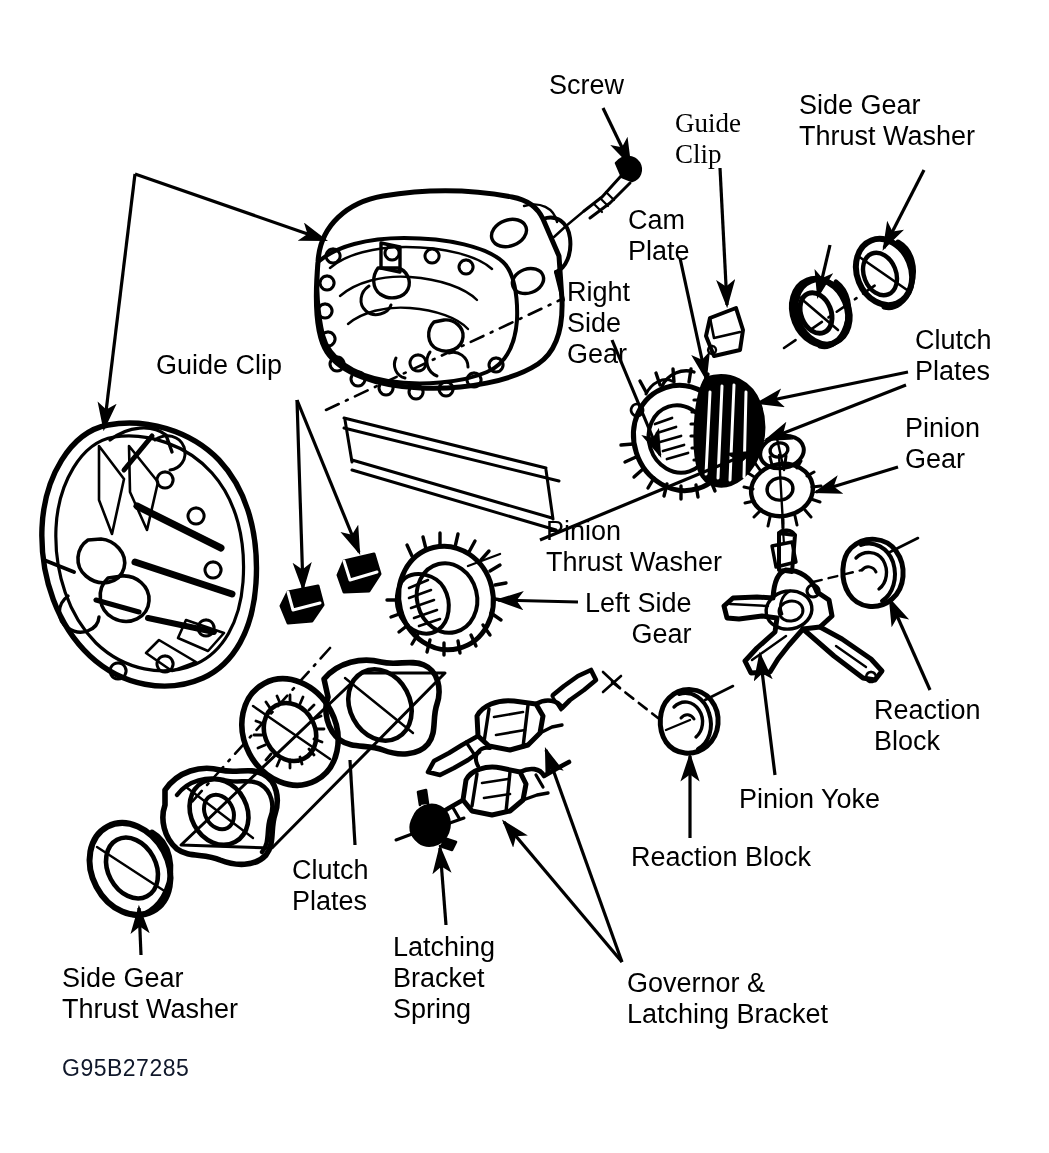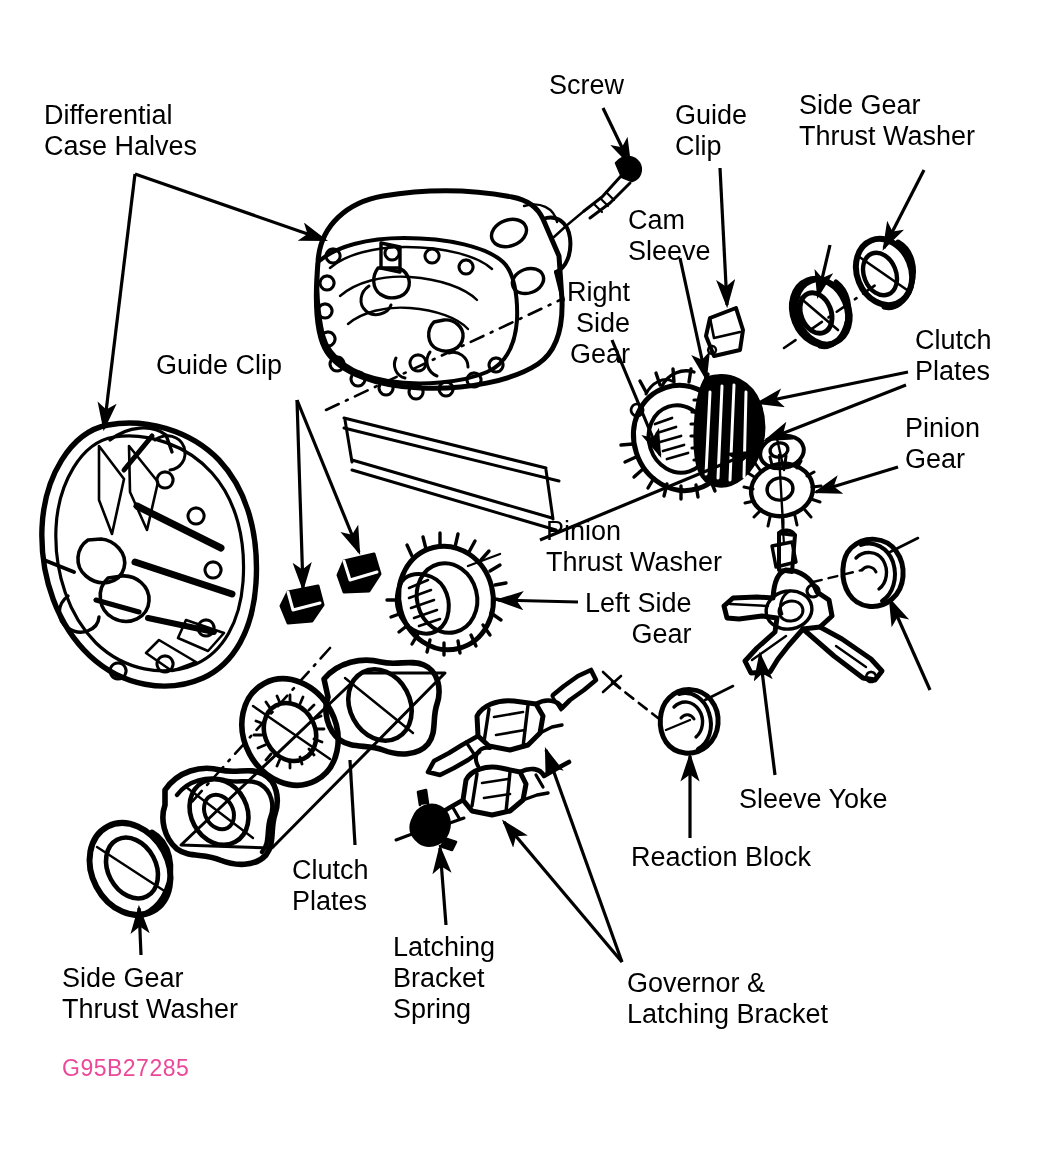--- a/index.html
+++ b/index.html
@@ -26,21 +26,21 @@
     position: absolute;
     color: #000000;
     font-family: "Liberation Sans", sans-serif;
     font-size: 27px;
     line-height: 31px;
     white-space: pre;
     letter-spacing: 0px;
   }
   .figid {
     position: absolute;
-    color: #ec4899;
+    color: #0f172a;
     font-family: "Liberation Sans", sans-serif;
     font-size: 23px;
     letter-spacing: 0.5px;
     white-space: pre;
   }
 </style>
 </head>
 <body>
 
 <div id="page">
@@ -423,42 +423,42 @@
 
       <path d="M141,955 L139,908" marker-end="url(#arrowhead)"></path>
 
       <path d="M446,925 L440,848" marker-end="url(#arrowhead)"></path>
 
       <path d="M622,962 L546,750" marker-end="url(#arrowhead)"></path>
       <path d="M622,962 L504,822" marker-end="url(#arrowhead)"></path>
     </g>
   </svg>
 
-  <div class="lbl" style="left:44px;  top:100px;">Differential
-Case Halves</div>
   <div class="lbl" style="left:539px; top:70px;margin-left:10px;">Screw</div>
-  <div class="lbl" style="left:675px; top:100px;">Guide
+  <div class="lbl" style="left:675px; top:108px;font-family:Liberation Serif, serif;">Guide
 Clip</div>
   <div class="lbl" style="left:799px; top:90px;">Side Gear
 Thrust Washer</div>
   <div class="lbl" style="left:628px; top:205px;">Cam
-Sleeve</div>
-  <div class="lbl" style="left:567px; top:277px;text-align:right;">Right
+Plate</div>
+  <div class="lbl" style="left:567px; top:277px;">Right
 Side
 Gear</div>
   <div class="lbl" style="left:915px; top:325px;">Clutch
 Plates</div>
   <div class="lbl" style="left:905px; top:413px;">Pinion
 Gear</div>
   <div class="lbl" style="left:156px; top:350px;">Guide Clip</div>
   <div class="lbl" style="left:546px; top:516px;">Pinion
 Thrust Washer</div>
   <div class="lbl" style="left:585px; top:588px;text-align:right;">Left Side
 Gear</div>
-  <div class="lbl" style="left:739px; top:784px;">Sleeve Yoke</div>
+  <div class="lbl" style="left:874px; top:695px;">Reaction
+Block</div>
+  <div class="lbl" style="left:739px; top:784px;">Pinion Yoke</div>
   <div class="lbl" style="left:631px; top:842px;">Reaction Block</div>
   <div class="lbl" style="left:292px; top:855px;">Clutch
 Plates</div>
   <div class="lbl" style="left:62px;  top:963px;">Side Gear
 Thrust Washer</div>
   <div class="lbl" style="left:627px; top:968px;">Governor &amp;
 Latching Bracket</div>
   <div class="lbl" style="left:393px; top:932px;">Latching
 Bracket
 Spring</div>

